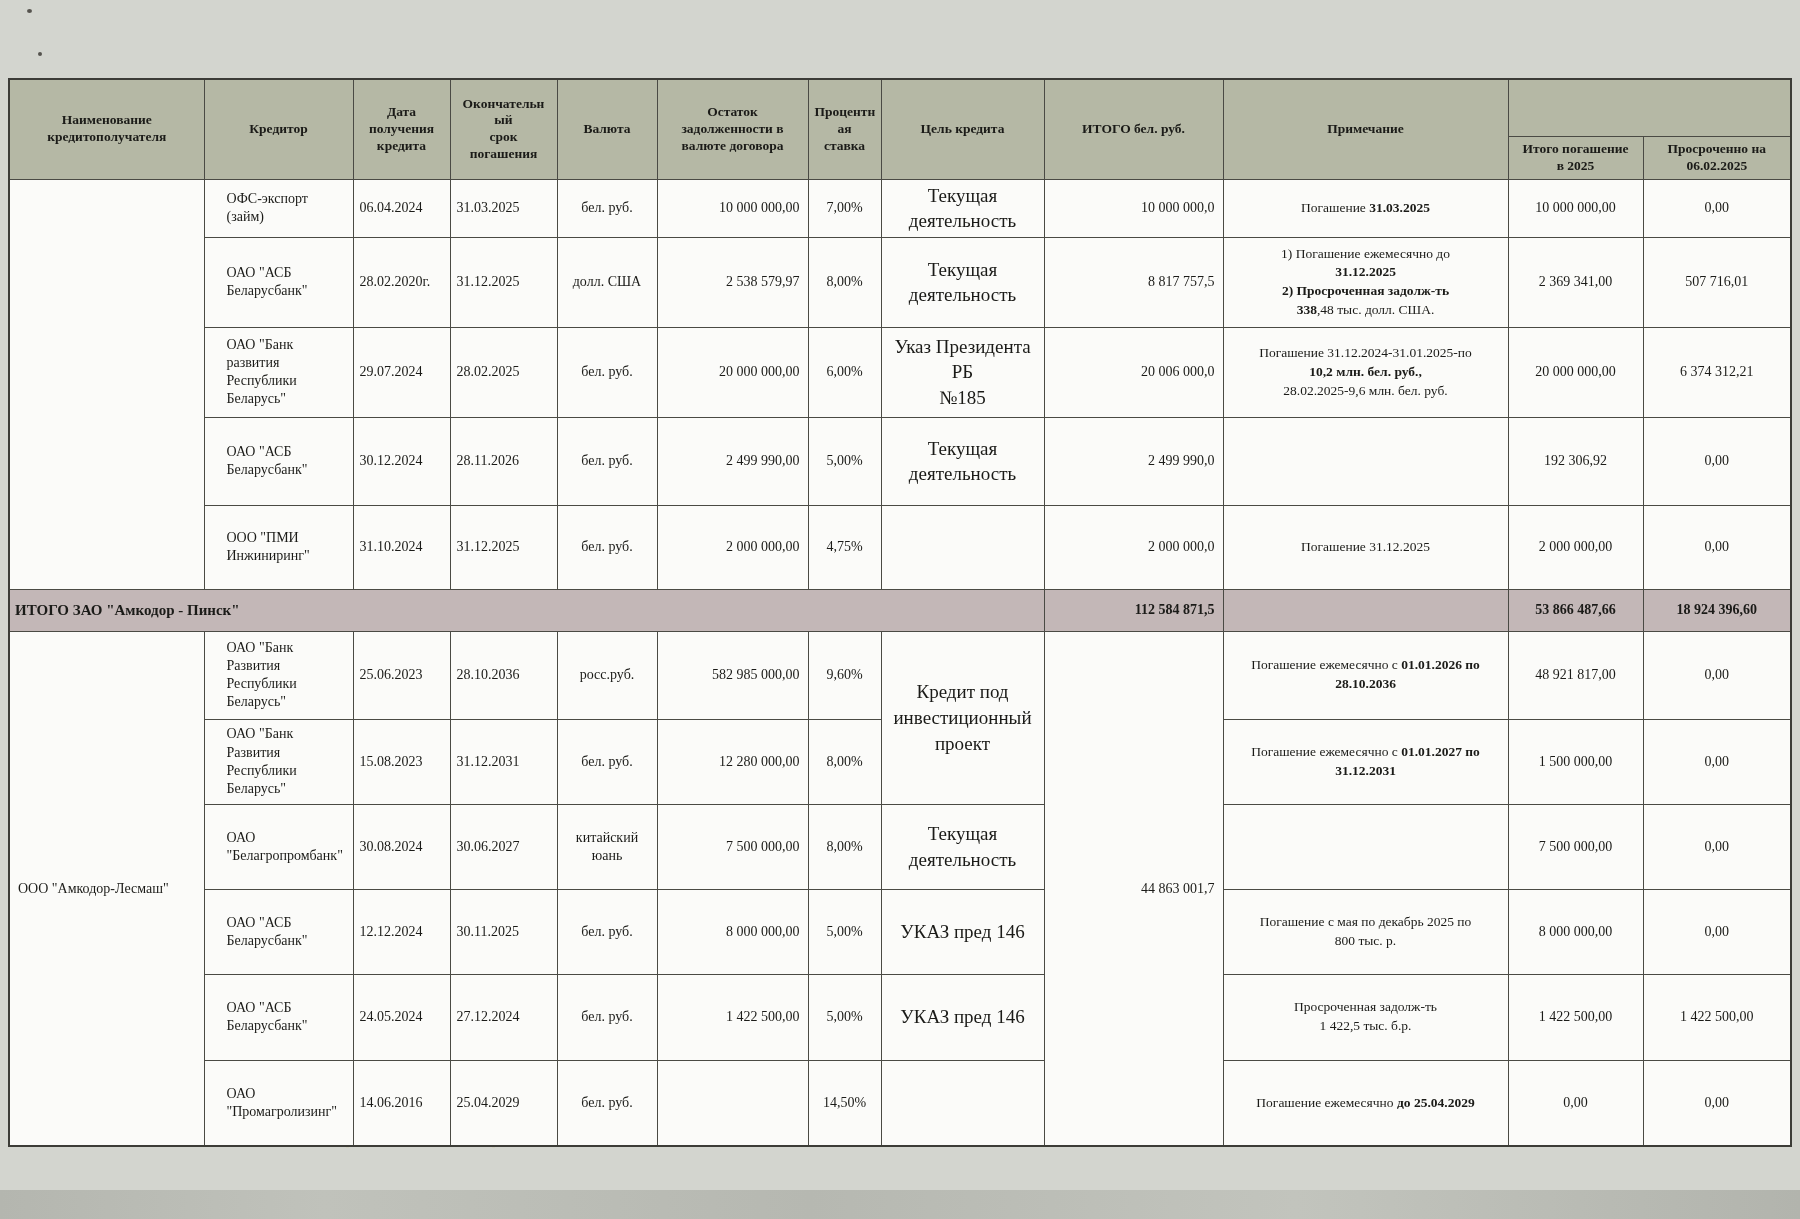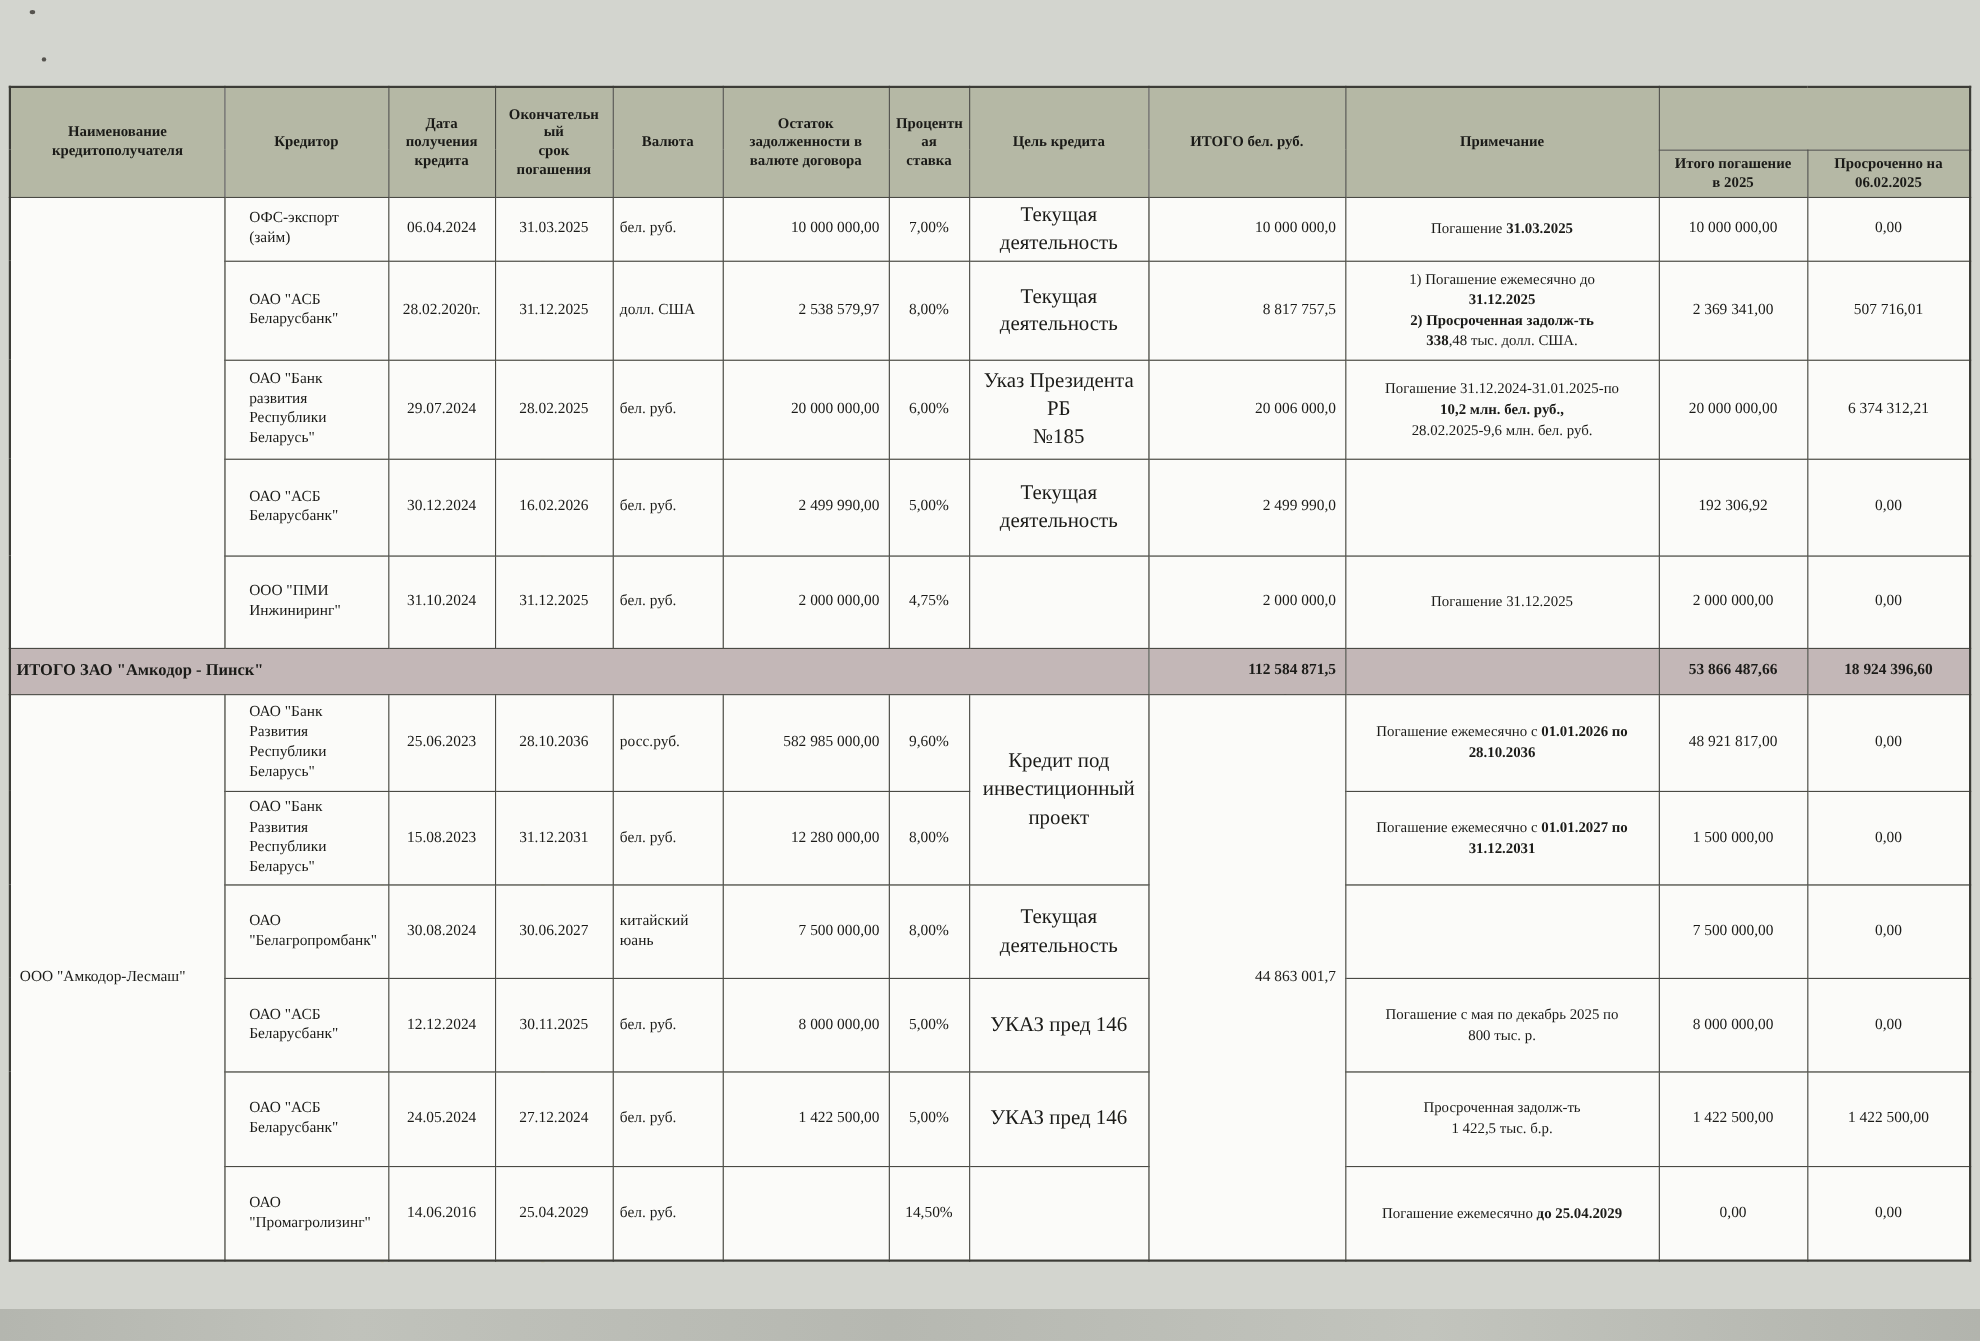--- a/index.html
+++ b/index.html
@@ -36,22 +36,22 @@
     background:#b5b8a5;
     font-weight:bold;
     text-align:center;
     white-space:pre-line;
     font-size:13.5px;
     line-height:1.25;
   }
   td.creditor{text-align:left;padding-left:22px;line-height:1.3;}
   td.blank-borrower{background:#fbfbf9;}
   td.borrower{text-align:left;padding-left:8px;}
-  td.date{text-align:center;}
-  td.currency{text-align:left;white-space:pre-line;line-height:1.3;}
+  td.date{text-align:left;}
+  td.currency{text-align:center;white-space:pre-line;line-height:1.3;}
   td.balance{text-align:right;padding-right:8px;}
   td.rate{text-align:center;}
   td.purpose{text-align:center;white-space:pre-line;font-size:19px;line-height:1.35;}
   td.totalcol{text-align:right;padding-right:8px;}
   td.note{text-align:center;font-size:13.5px;line-height:1.4;padding:3px 10px;}
   td.repay,td.overdue{text-align:center;}
   tr.band td{
     background:#c3b7b7;font-weight:bold;
   }
   tr.band td.band-label{text-align:left;padding-left:5px;font-size:15px;}
@@ -151,21 +151,21 @@
     <td class="purpose">Указ Президента РБ
 №185</td>
     <td class="totalcol">20 006 000,0</td>
     <td class="note"><span>Погашение 31.12.2024-31.01.2025-по</span><br><span style="font-weight: bold;">10,2 млн. бел. руб.,</span><br><span>28.02.2025-</span><span style="font-weight: normal;">9,6 млн. бел. руб.</span></td>
     <td class="repay">20 000 000,00</td>
     <td class="overdue">6 374 312,21</td>
   </tr>
   <tr style="height:88px">
     <td class="creditor">ОАО "АСБ Беларусбанк"</td>
     <td class="date">30.12.2024</td>
-    <td class="date">16.02.2026</td>
+    <td class="date">28.11.2026</td>
     <td class="currency">бел. руб.</td>
     <td class="balance">2 499 990,00</td>
     <td class="rate">5,00%</td>
     <td class="purpose">Текущая
 деятельность</td>
     <td class="totalcol">2 499 990,0</td>
     <td class="note"></td>
     <td class="repay">192 306,92</td>
     <td class="overdue">0,00</td>
   </tr>

